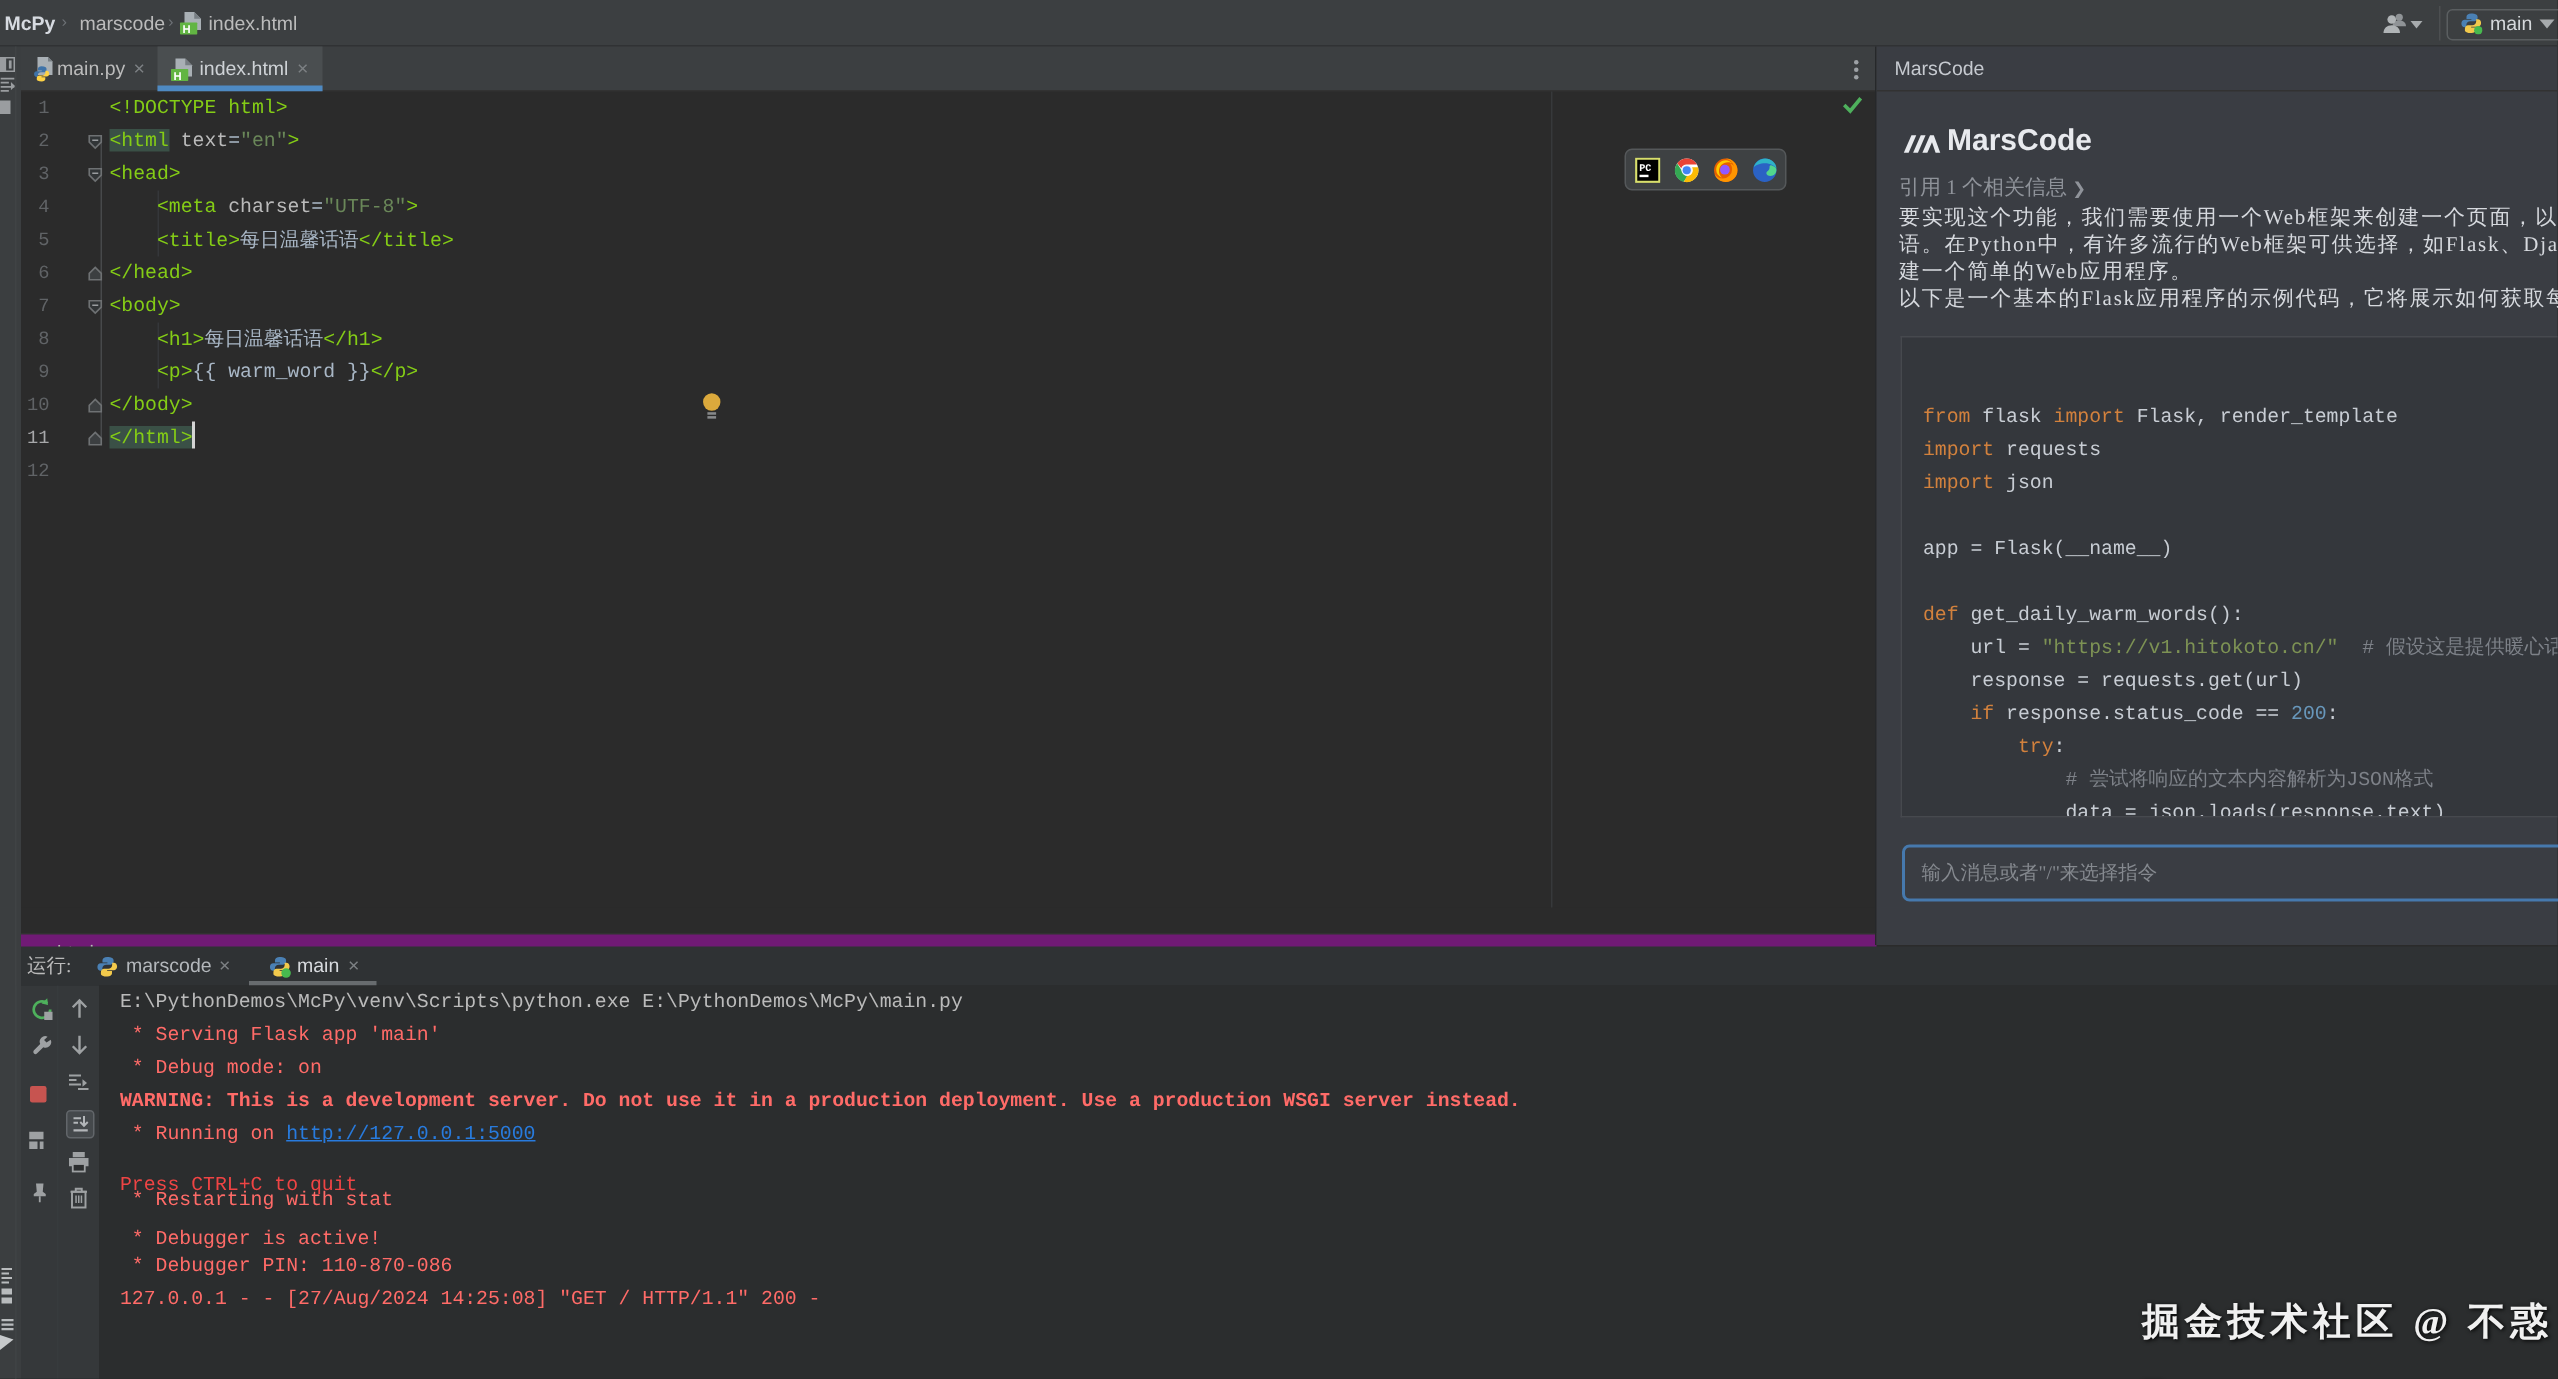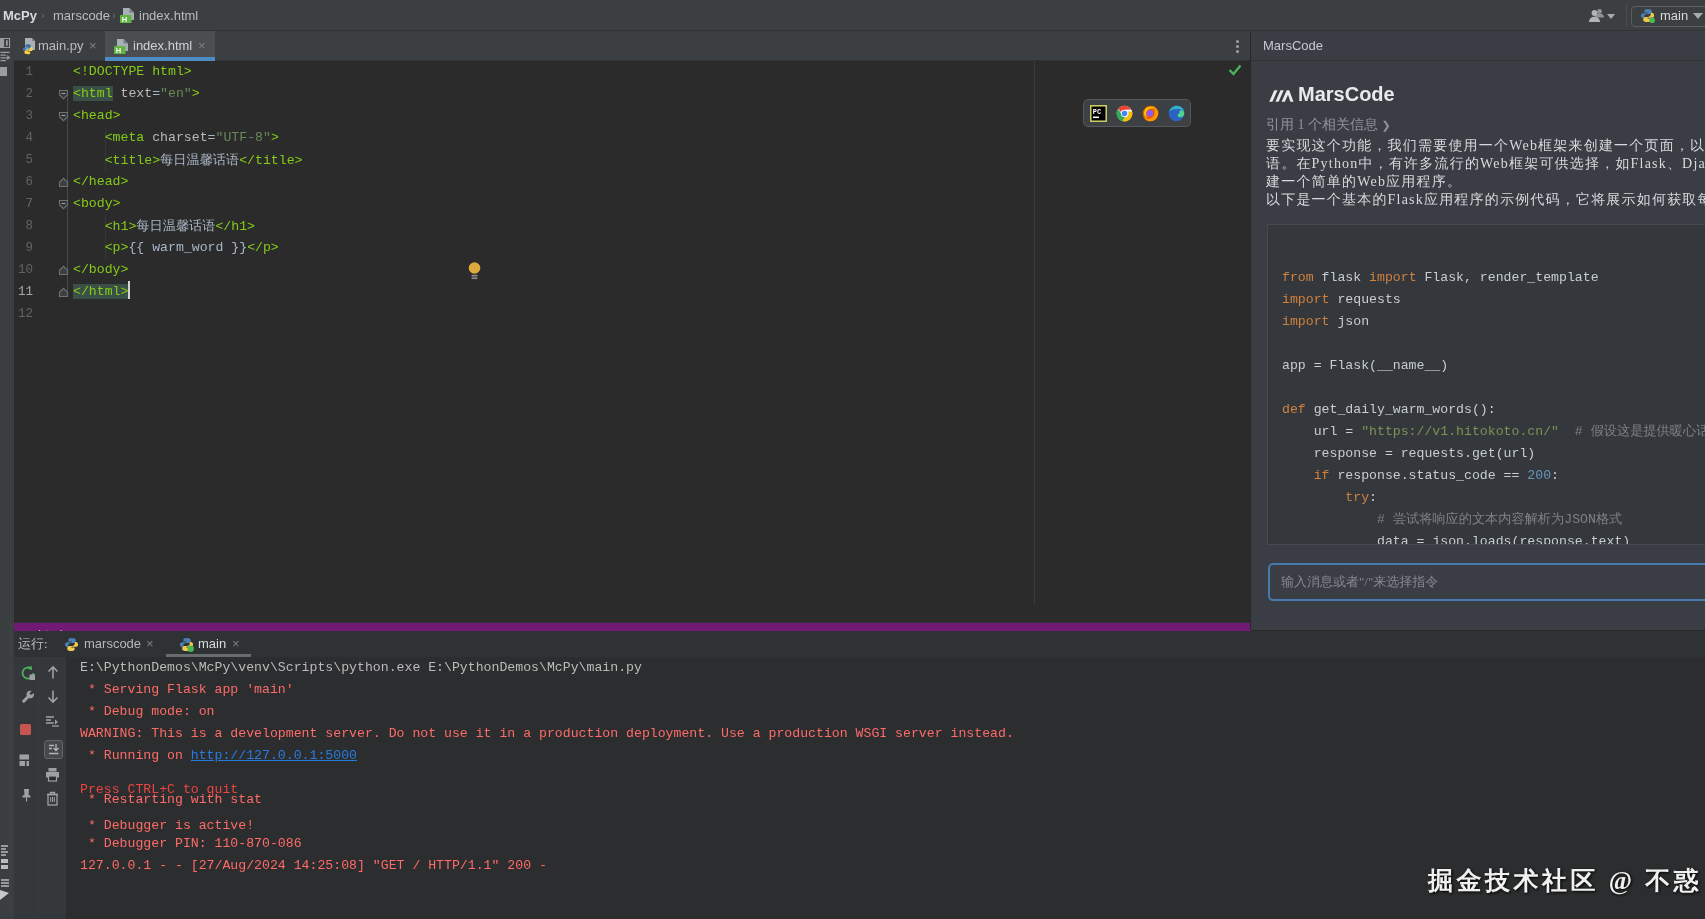--- a/index.html
+++ b/index.html
@@ -258,21 +258,21 @@
       <rect x="3.5" y="9" width="8" height="5" fill="#2b2d2e" stroke="#9ea1a3" stroke-width="1.2"></rect>
     </svg>
   <svg style="position:absolute;left:32px;top:134px" width="13" height="15" viewBox="0 0 13 15">
       <rect x="2" y="3.5" width="9" height="10.5" fill="none" stroke="#9ea1a3" stroke-width="1.3"></rect>
       <path d="M1 3.5h11M4.5 3V1.5h4V3" stroke="#9ea1a3" stroke-width="1.3" fill="none"></path>
       <path d="M4.7 6v5M6.5 6v5M8.3 6v5" stroke="#9ea1a3" stroke-width="1"></path>
     </svg>
   <div class="con" style="top:0">E:\PythonDemos\McPy\venv\Scripts\python.exe E:\PythonDemos\McPy\main.py</div>
   <div class="con red" style="top:22px"> * Serving Flask app 'main'</div>
   <div class="con red" style="top:44px"> * Debug mode: on</div>
-  <div class="con red" style="top:66px;font-weight:normal">WARNING: This is a development server. Do not use it in a production deployment. Use a production WSGI server instead.</div>
+  <div class="con red" style="top:66px;font-weight:bold">WARNING: This is a development server. Do not use it in a production deployment. Use a production WSGI server instead.</div>
   <div class="con red" style="top:88px"> * Running on <span style="color:#287bde;text-decoration:underline">http://127.0.0.1:5000</span></div>
   <div class="con" style="top:122px;color:#ef4444">Press CTRL+C to quit</div>
   <div class="con red" style="top:132px"> * Restarting with stat</div>
   <div class="con red" style="top:158px"> * Debugger is active!</div>
   <div class="con red" style="top:176px"> * Debugger PIN: 110-870-086</div>
   <div class="con red" style="top:198px">127.0.0.1 - - [27/Aug/2024 14:25:08] "GET / HTTP/1.1" 200 -</div>
 </div>
 
 <div style="position:absolute;left:1250px;top:31px;width:1px;height:599px;background:#26282a"></div>
 <div id="panel">

